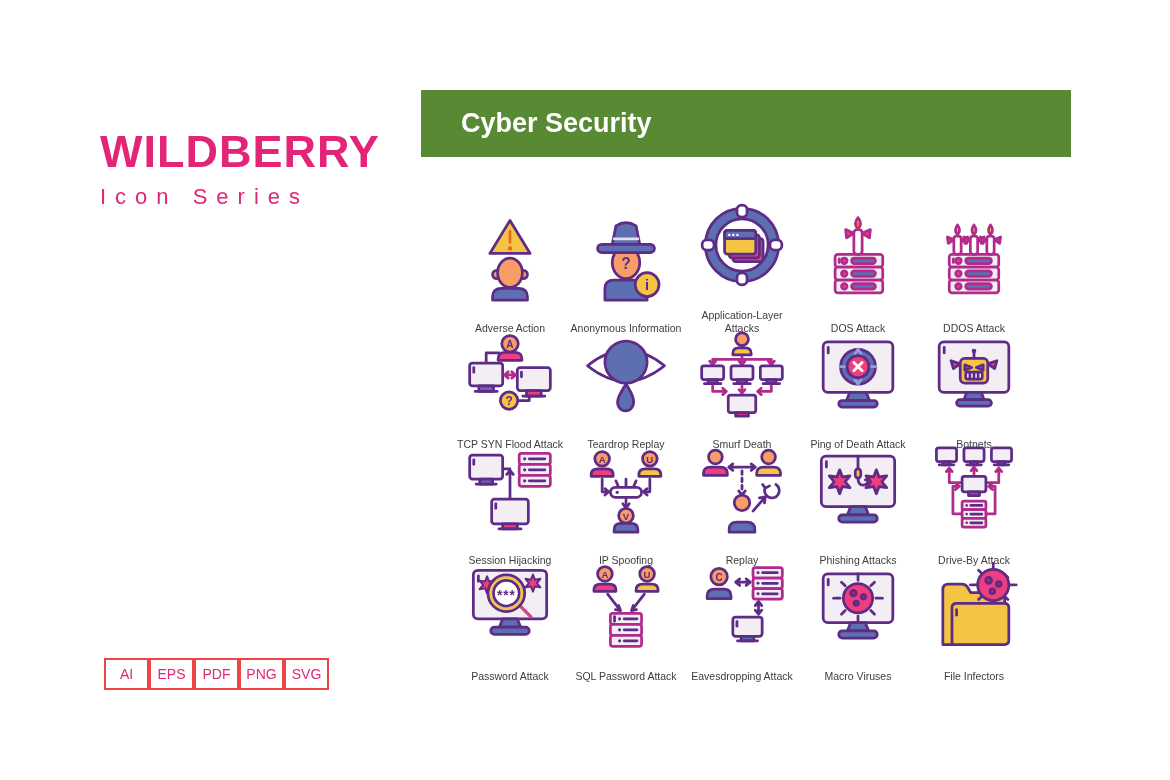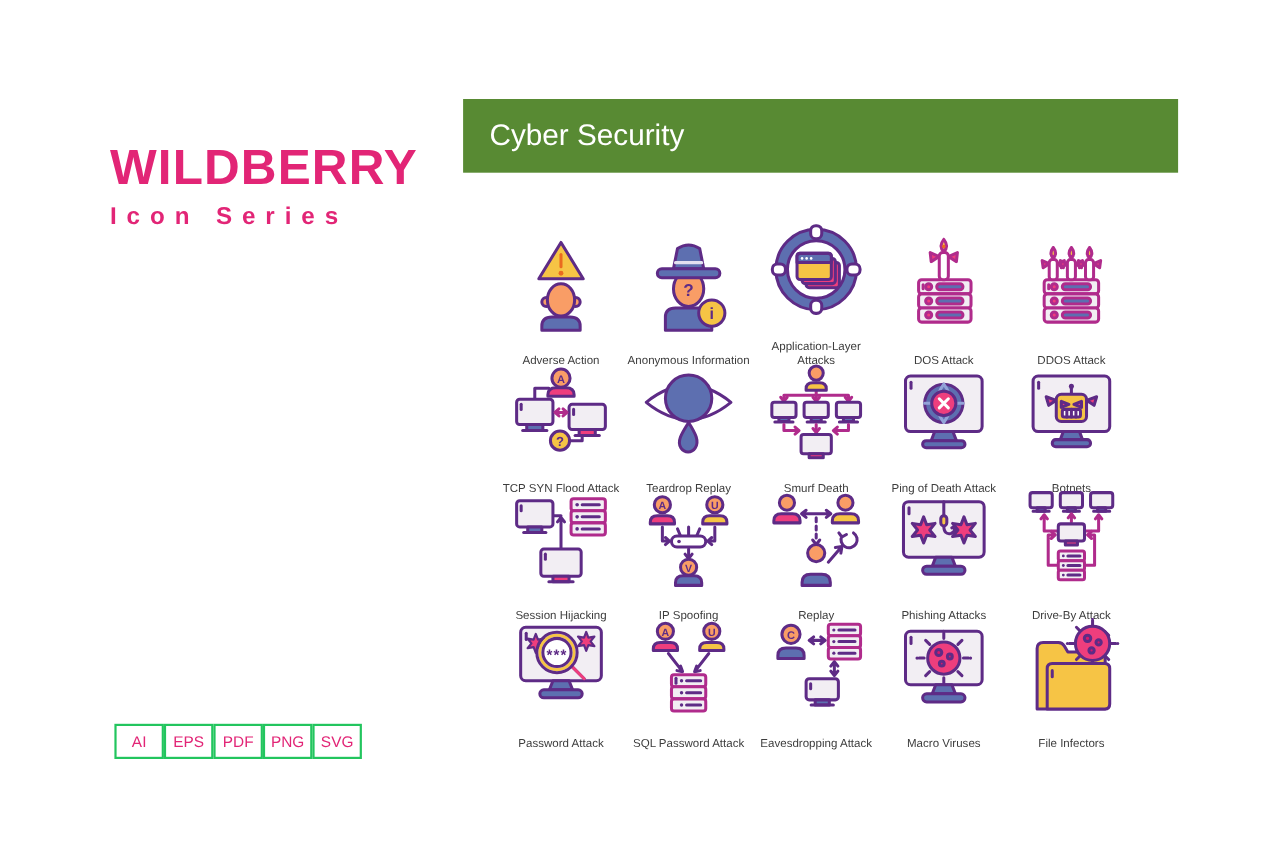--- a/index.html
+++ b/index.html
@@ -1,35 +1,35 @@
 <!DOCTYPE html>
 <html><head>
 <meta charset="utf-8">
 <style>
   * { margin:0; padding:0; box-sizing:border-box; }
   html,body { width:1170px; height:780px; background:#ffffff; overflow:hidden;
               font-family:"Liberation Sans", sans-serif; position:relative; }
 
   .brand { position:absolute; left:100px; top:84px; color:#e22576; }
   .brand-title { font-size:45px; font-weight:bold; letter-spacing:1px; line-height:1.05;margin-top:44px; }
-  .brand-sub { font-size:22px; font-weight:bold; letter-spacing:9px; margin-top:9px; }
+  .brand-sub { font-size:22px; font-weight:normal; letter-spacing:9px; margin-top:9px; }
 
   .banner { position:absolute; left:421px; top:90px; width:650px; height:67px;
             background:#588a33; display:flex; align-items:center; }
-  .banner-title { color:#ffffff; font-size:27px; font-weight:400; padding-left:24px; }
+  .banner-title { color:#ffffff; font-size:27px; font-weight:700; padding-left:40px; }
 
   .grid { position:absolute; left:452px; top:219px; display:grid;
           grid-template-columns:repeat(5,116px); grid-auto-rows:116px; }
   .cell { display:flex; flex-direction:column; align-items:center; justify-content:flex-end; }
   .art  { height:90px; display:flex; align-items:flex-end; justify-content:center; }
   .lbl  { margin-top:20px; font-size:10.5px; line-height:13px; color:#3d3d3d;
           text-align:center; max-width:112px; }
 
   .formats { position:absolute; left:104px; top:658px; display:flex; }
-  .badge { width:45px; height:32px; border:2px solid #22c55e; color:#e22576;
+  .badge { width:45px; height:32px; border:2px solid #ef4444; color:#e22576;
            display:flex; align-items:center; justify-content:center; font-size:14px; }
 
   .ic { width:88px; height:88px; }
   .ic * { stroke-width:3; stroke-linecap:round; stroke-linejoin:round; }
   .ic text { stroke:none !important; font-family:"Liberation Sans",sans-serif; font-weight:bold; }
   .sP { stroke:#5e2b86; } .sM { stroke:#b02b8c; }
   .fSl { fill:#5d6fb0; } .fSk { fill:#f99d66; } .fPk { fill:#ee3e7d; }
   .fYl { fill:#f6c445; } .fLt { fill:#f2eef3; } .fWh { fill:#ffffff; } .fN { fill:none; }
   .tx { fill:#5e2b86; }
 </style>

